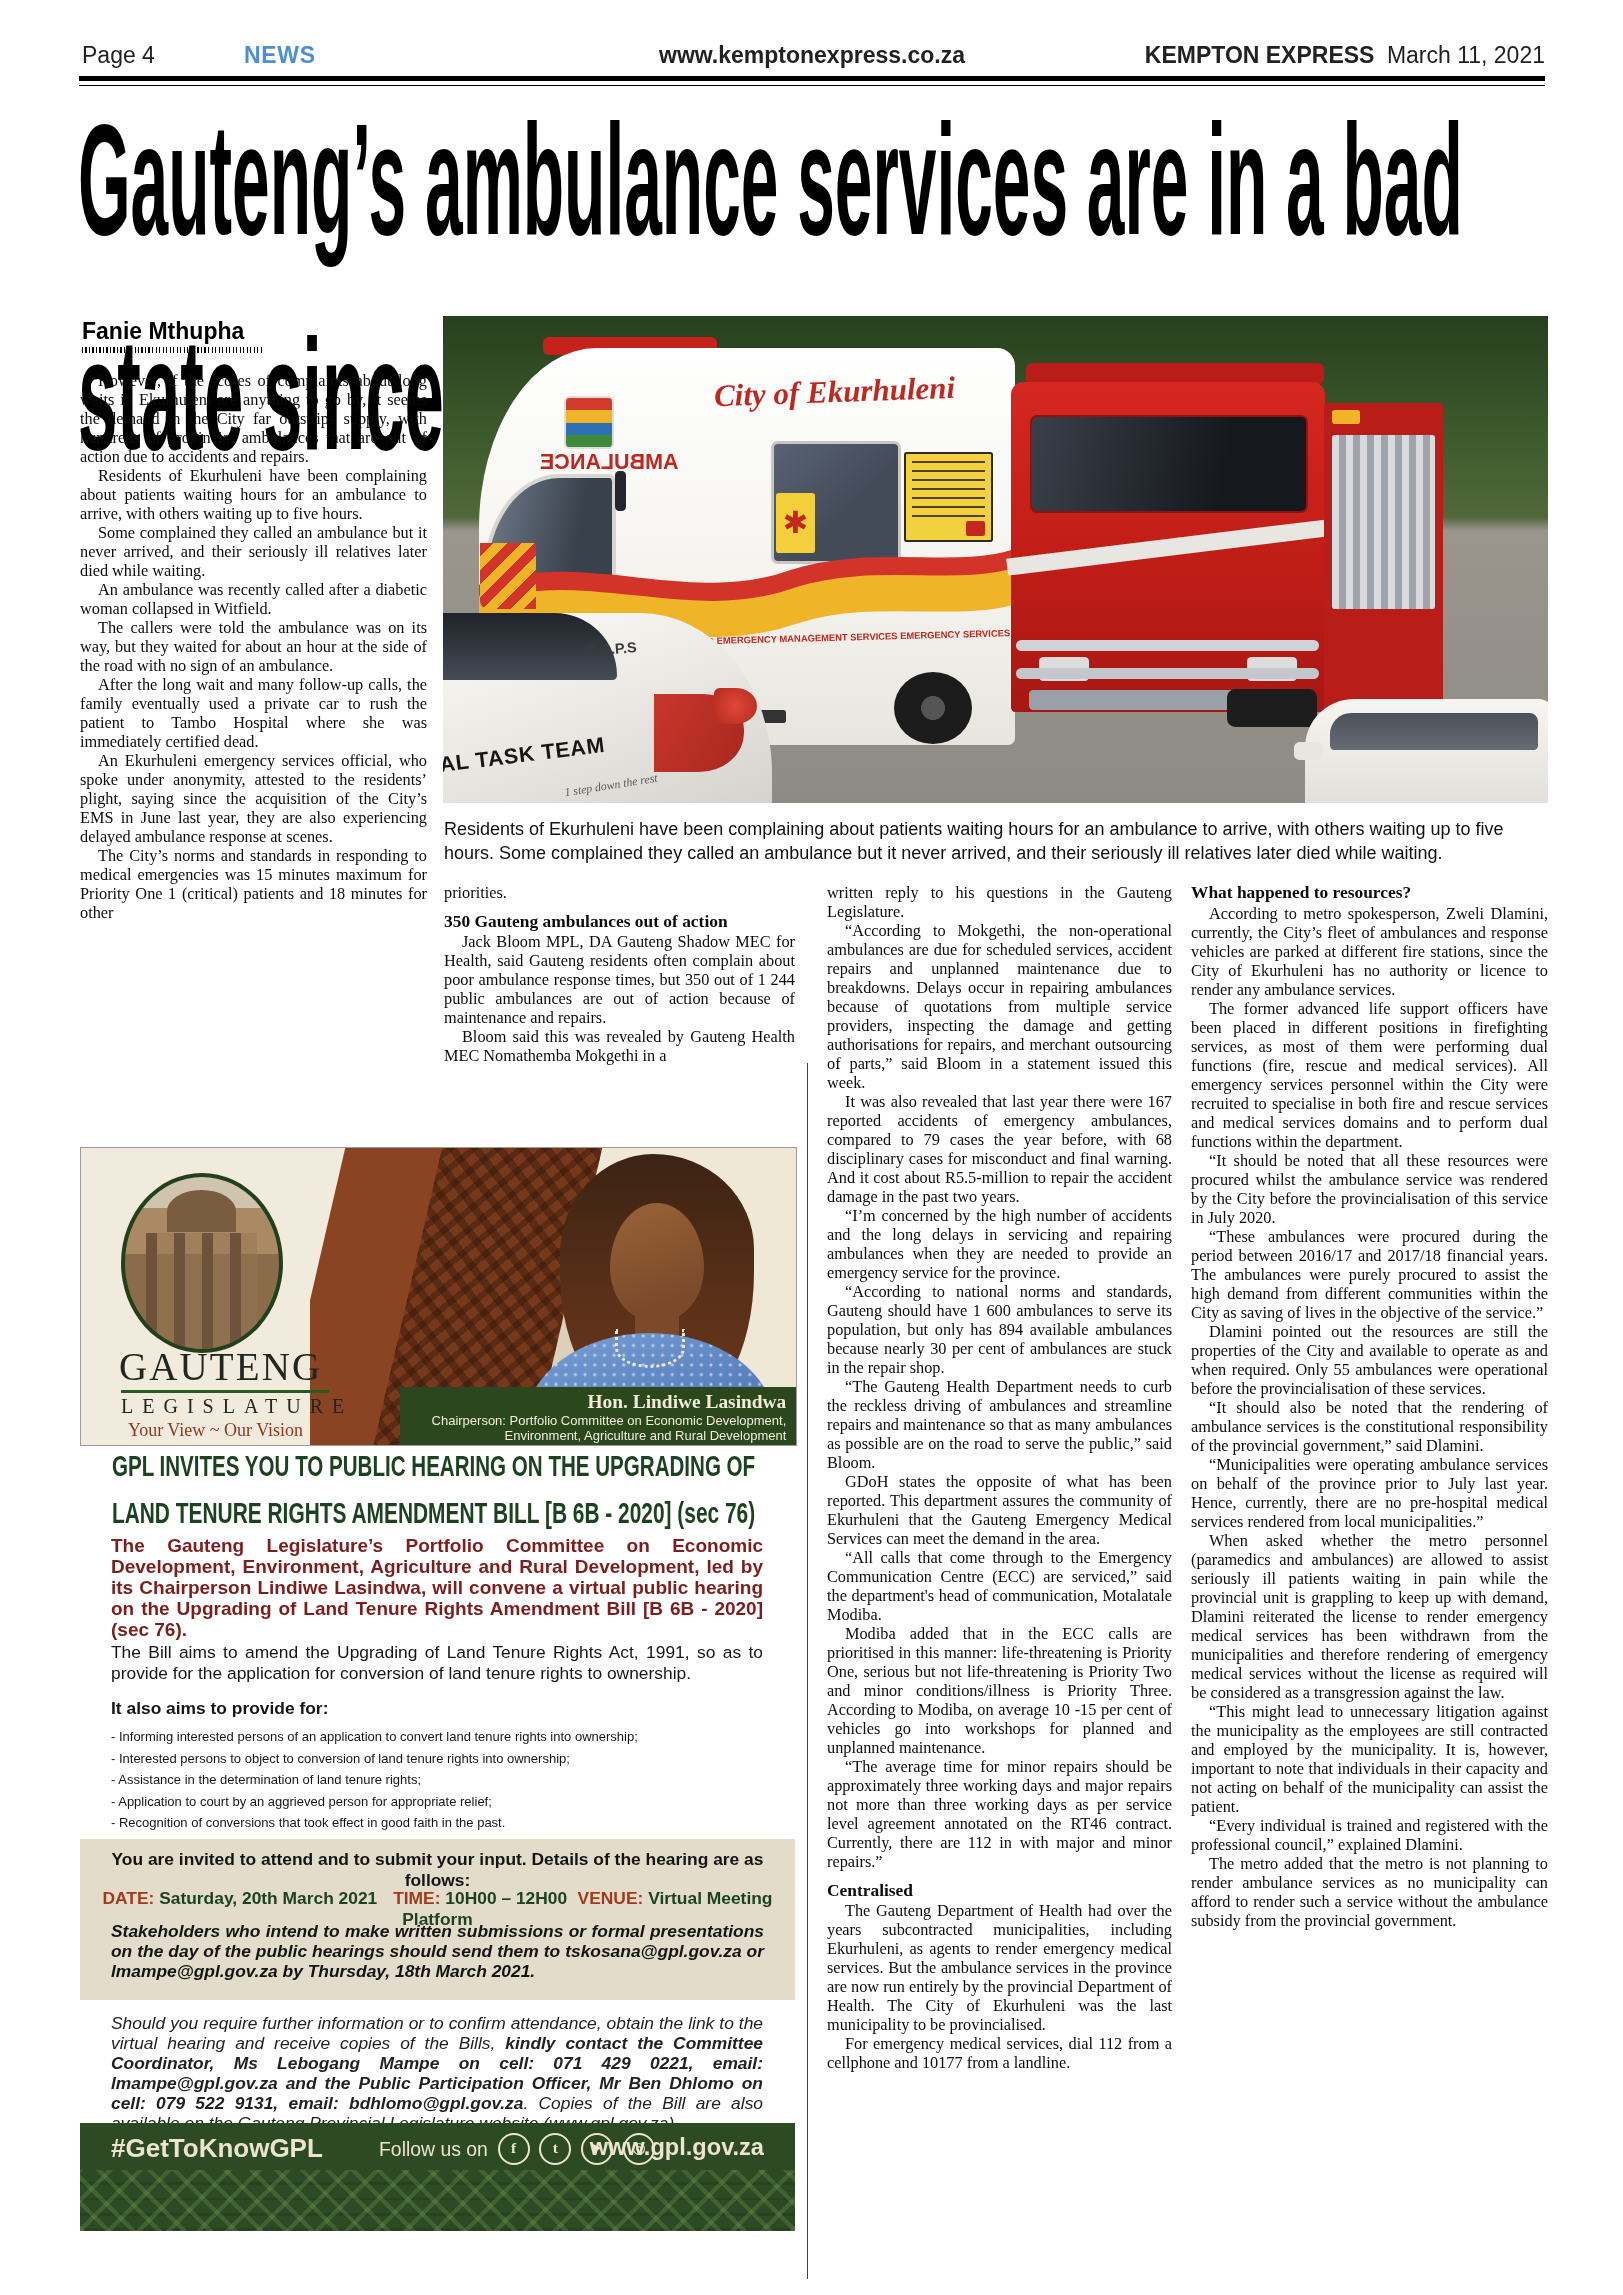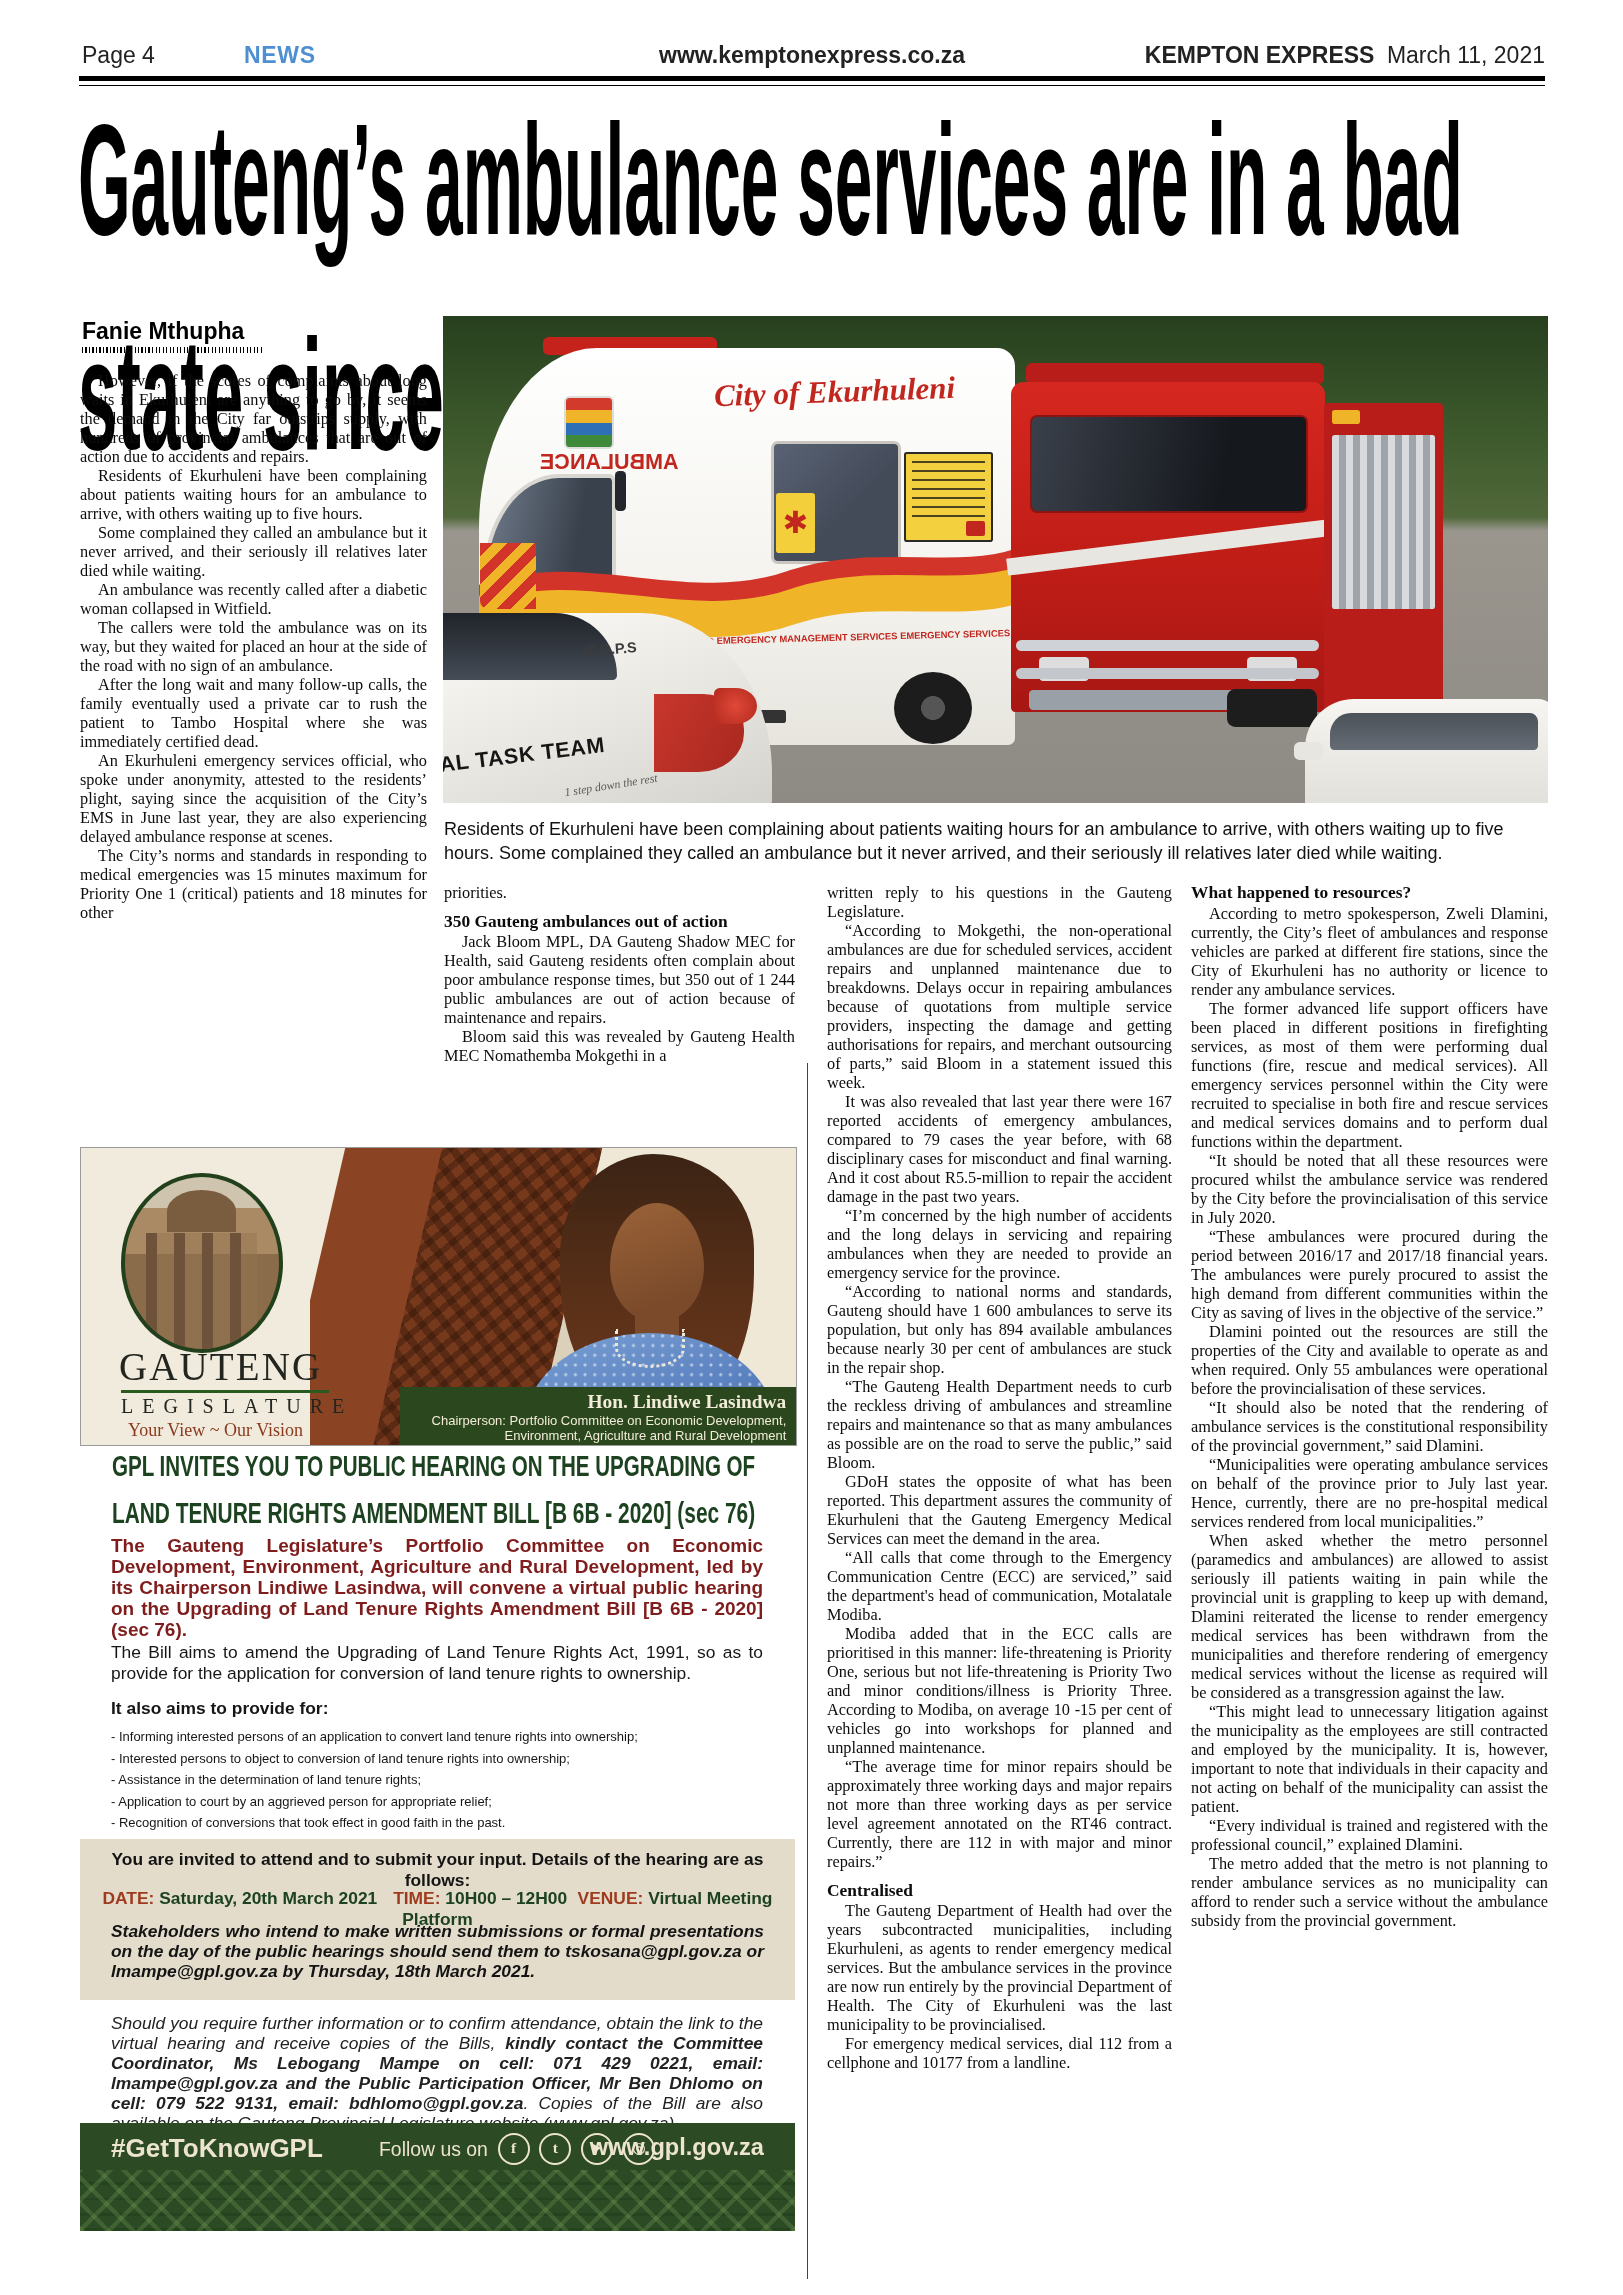--- a/index.html
+++ b/index.html
@@ -94,21 +94,21 @@
   </div>
 
   <div class="abs byline" style="left:82px;top:318px;">Fanie Mthupha</div>
   <div class="abs byline-hatch" style="left:82px;top:347px;width:182px;"></div>
 
   <div class="abs col" style="left:80px;top:371px;width:347px;height:750px;">
     <p>However, if the scores of complaints about long waits in Ekurhuleni are anything to go by, it seems the demand in the City far outstrips supply, with hundreds of provincial ambulances that are out of action due to accidents and repairs.</p>
     <p>Residents of Ekurhuleni have been complaining about patients waiting hours for an ambulance to arrive, with others waiting up to five hours.</p>
     <p>Some complained they called an ambulance but it never arrived, and their seriously ill relatives later died while waiting.</p>
     <p>An ambulance was recently called after a diabetic woman collapsed in Witfield.</p>
-    <p>The callers were told the ambulance was on its way, but they waited for placed an hour at the side of the road with no sign of an ambulance.</p>
+    <p>The callers were told the ambulance was on its way, but they waited for about an hour at the side of the road with no sign of an ambulance.</p>
     <p>After the long wait and many follow-up calls, the family eventually used a private car to rush the patient to Tambo Hospital where she was immediately certified dead.</p>
     <p>An Ekurhuleni emergency services official, who spoke under anonymity, attested to the residents’ plight, saying since the acquisition of the City’s EMS in June last year, they are also experiencing delayed ambulance response at scenes.</p>
     <p>The City’s norms and standards in responding to medical emergencies was 15 minutes maximum for Priority One 1 (critical) patients and 18 minutes for other</p>
   </div>
 
   <div class="abs photo" style="left:443px;top:316px;width:1105px;height:487px;">
 
     <div class="shape" style="left:36px;top:19.4px;width:536px;height:410px;">
       <div class="shape" style="left:64px;top:1.4px;width:174px;height:18px;background:#c6221c;border-radius:5.6px;"></div>
       <div class="shape van-body" style="left:0;top:12.5px;width:536px;height:397px;"></div>

